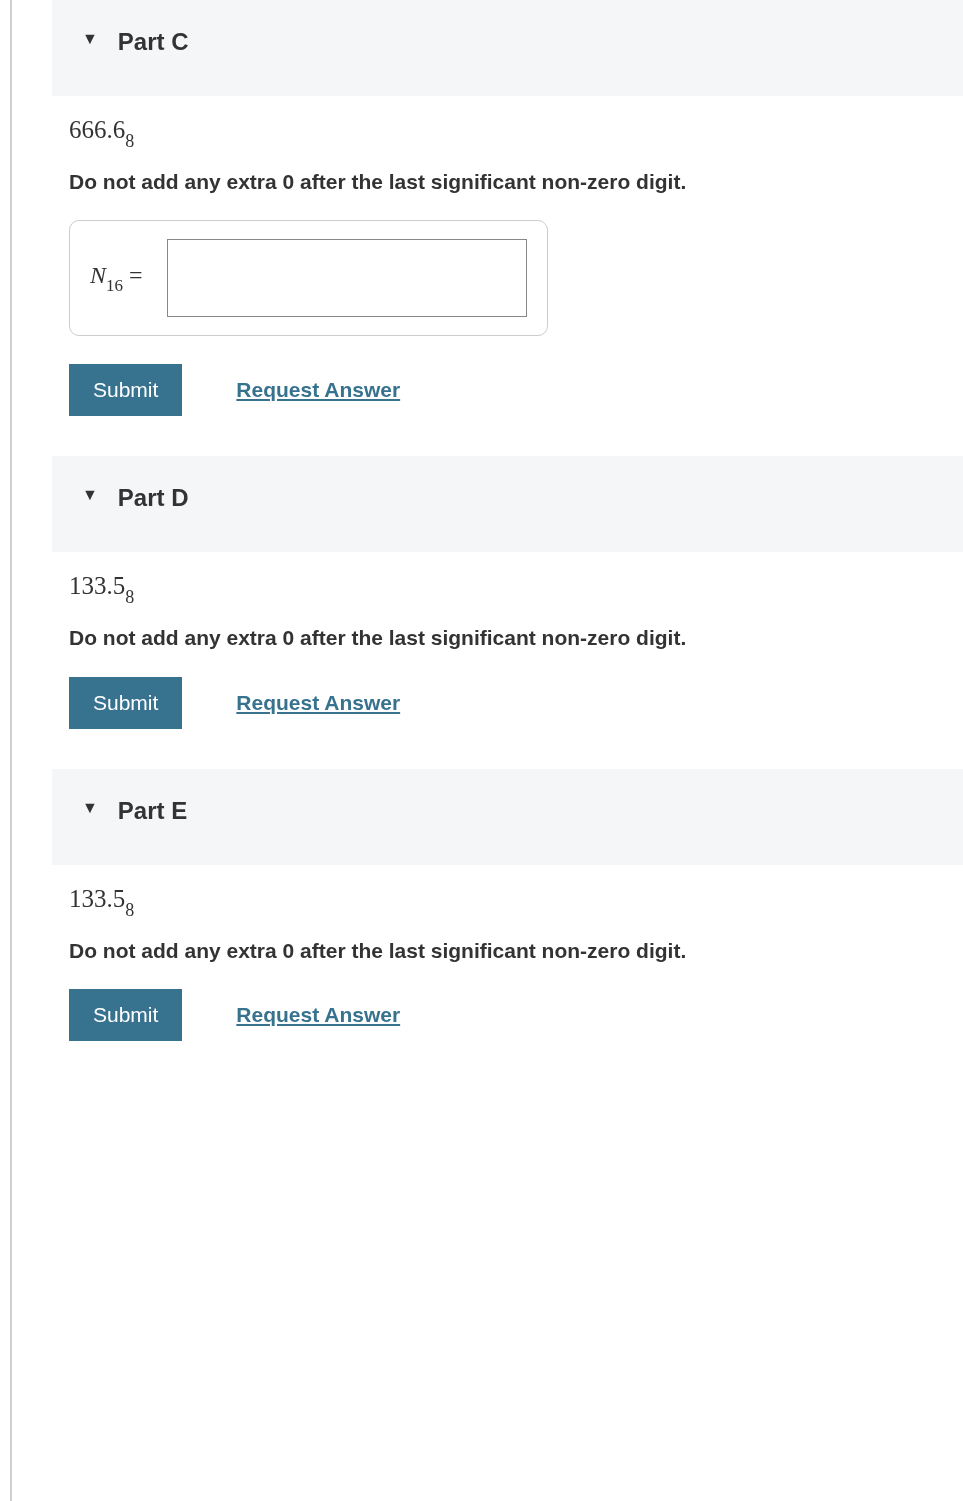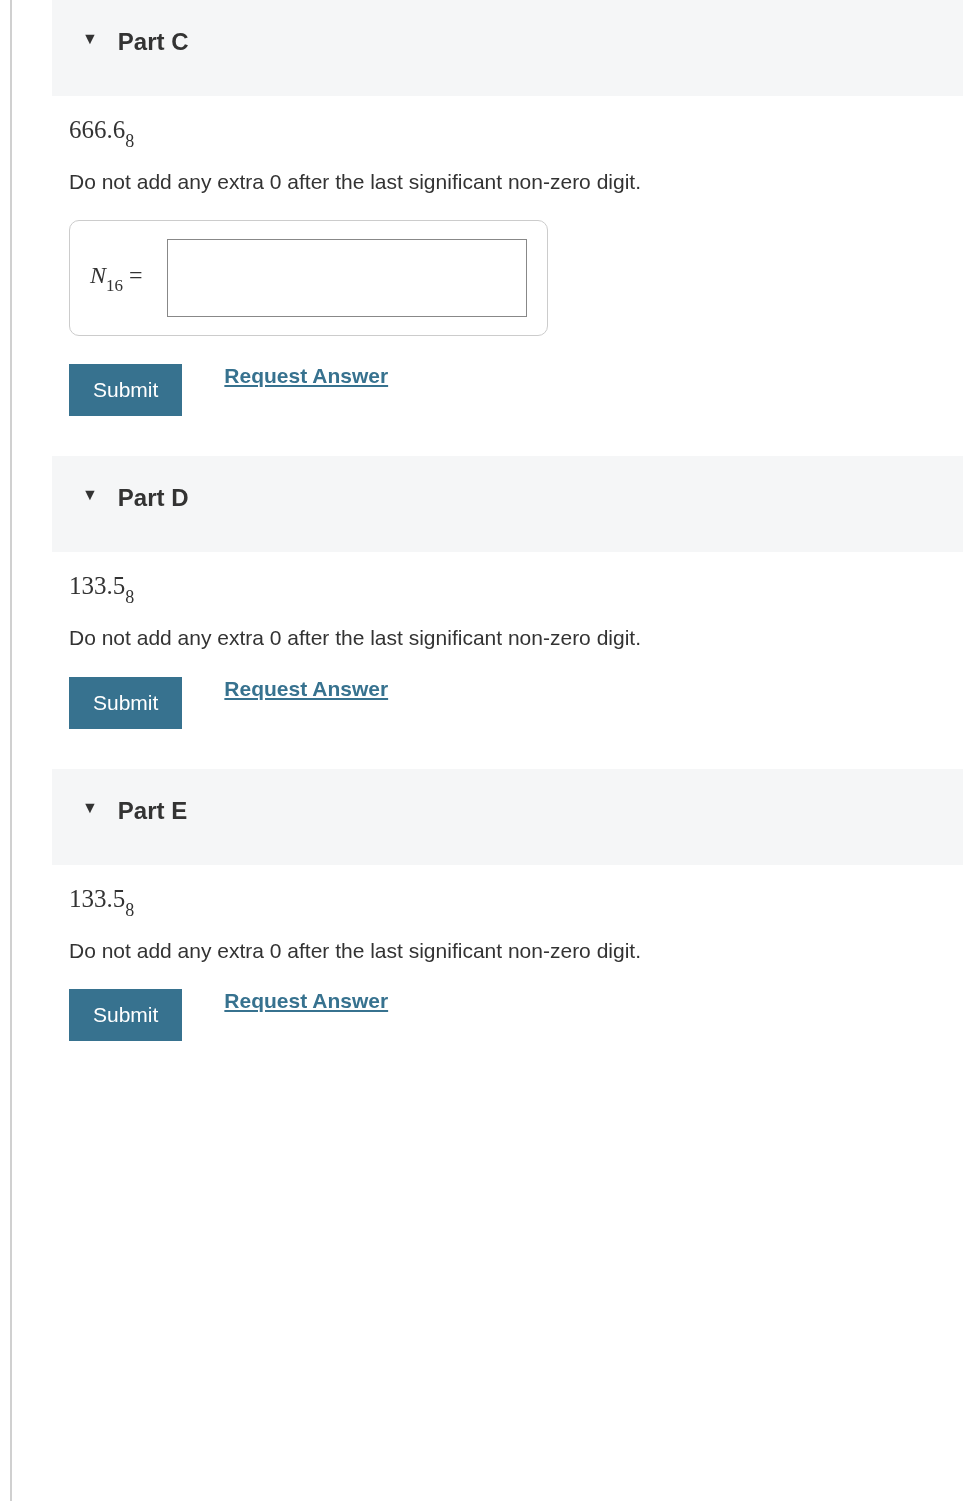--- a/index.html
+++ b/index.html
@@ -47,21 +47,21 @@
     color: #333;
     margin-bottom: 18px;
   }
   .value-line .sub {
     font-size: 18px;
     vertical-align: sub;
     position: relative;
     top: 3px;
   }
   .instruction {
-    font-weight: normal;
+    font-weight: bold;
     font-size: 21px;
     color: #333;
     margin-bottom: 24px;
     line-height: 1.4;
   }
   .answer-box {
     border: 1px solid #ccc;
     border-radius: 10px;
     padding: 18px 20px;
     display: inline-flex;
@@ -87,22 +87,22 @@
   }
   .answer-input {
     border: 1px solid #888;
     height: 78px;
     width: 360px;
     font-size: 20px;
     padding: 6px 10px;
   }
   .button-row {
     display: flex;
-    align-items: flex-start;
-    gap: 42px;
+    align-items: center;
+    gap: 54px;
   }
   .submit-btn {
     background: #37728f;
     color: #fff;
     border: none;
     padding: 14px 24px;
     font-size: 21px;
     font-weight: normal;
     cursor: pointer;
   }

